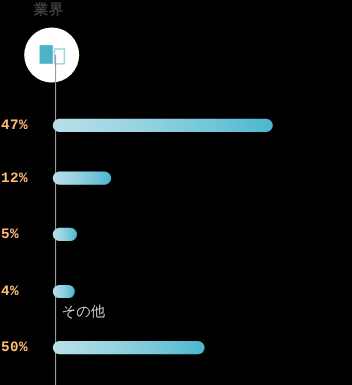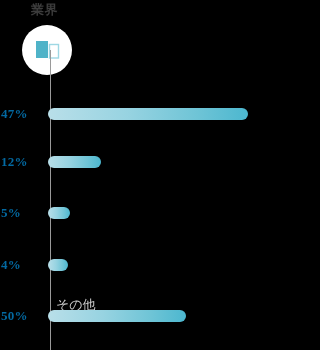--- a/index.html
+++ b/index.html
@@ -7,21 +7,21 @@
     margin: 0;
     padding: 0;
     background: #000000;
   }
   #stage {
     position: relative;
     width: 279px;
     height: 350px;
     background: #000000;
     overflow: hidden;
-    font-family: Liberation Serif, serif;
+    font-family: Liberation Mono, monospace;
   }
 
   
   #header-title {
     position: absolute;
     left: 31px;
     top: 2px;
     font-size: 13px;
     font-weight: 700;
     letter-spacing: 0.5px;
@@ -67,21 +67,21 @@
   .bar-label {
     position: absolute;
     left: 1px;
     top: 0;
     width: 44px;
     height: 16px;
     line-height: 16px;
     font-size: 13px;
     font-weight: 700;
     letter-spacing: 0.3px;
-    color: #0369a1;
+    color: #fdba74;
     text-align: left;
     white-space: nowrap;
   }
   .bar-track {
     position: absolute;
     left: 48px;
     top: 2px;
     height: 12px;
   }
   .bar-fill {
@@ -138,21 +138,21 @@
     </div>
   </div>
 
   <div class="bar-row" style="top:257px;">
     <div class="bar-label">4%</div>
     <div class="bar-track" style="width:20px;">
       <div class="bar-fill"></div>
     </div>
   </div>
 
-  <div class="cat-label" style="left:56px; top:297px;">その他</div>
+  <div class="cat-label" style="left:56px; top:276px;">その他</div>
 
   <div class="bar-row" style="top:308px;">
     <div class="bar-label">50%</div>
     <div class="bar-track" style="width:138px;">
       <div class="bar-fill"></div>
     </div>
   </div>
 
 </div>
 

